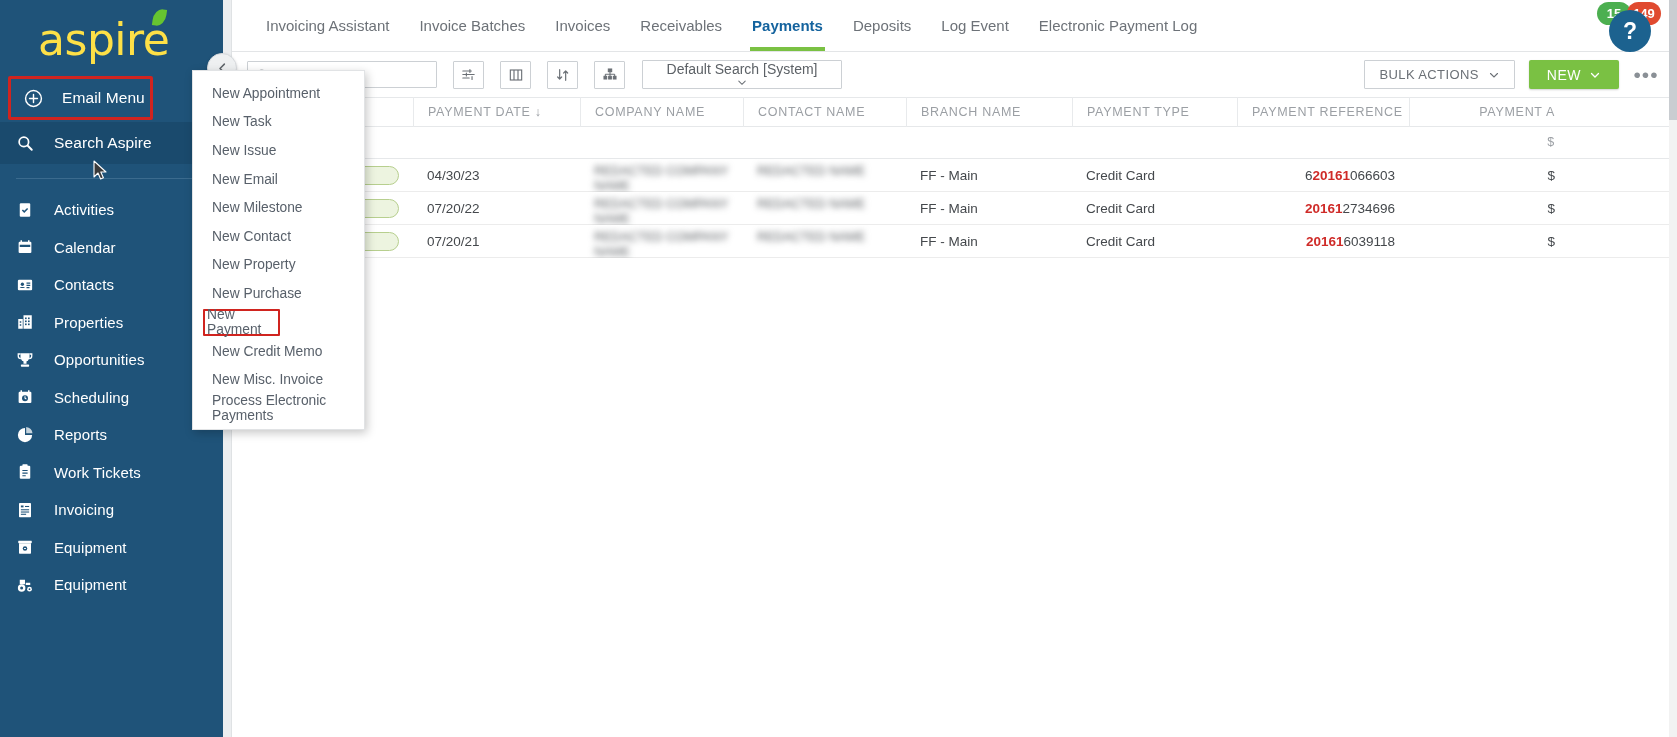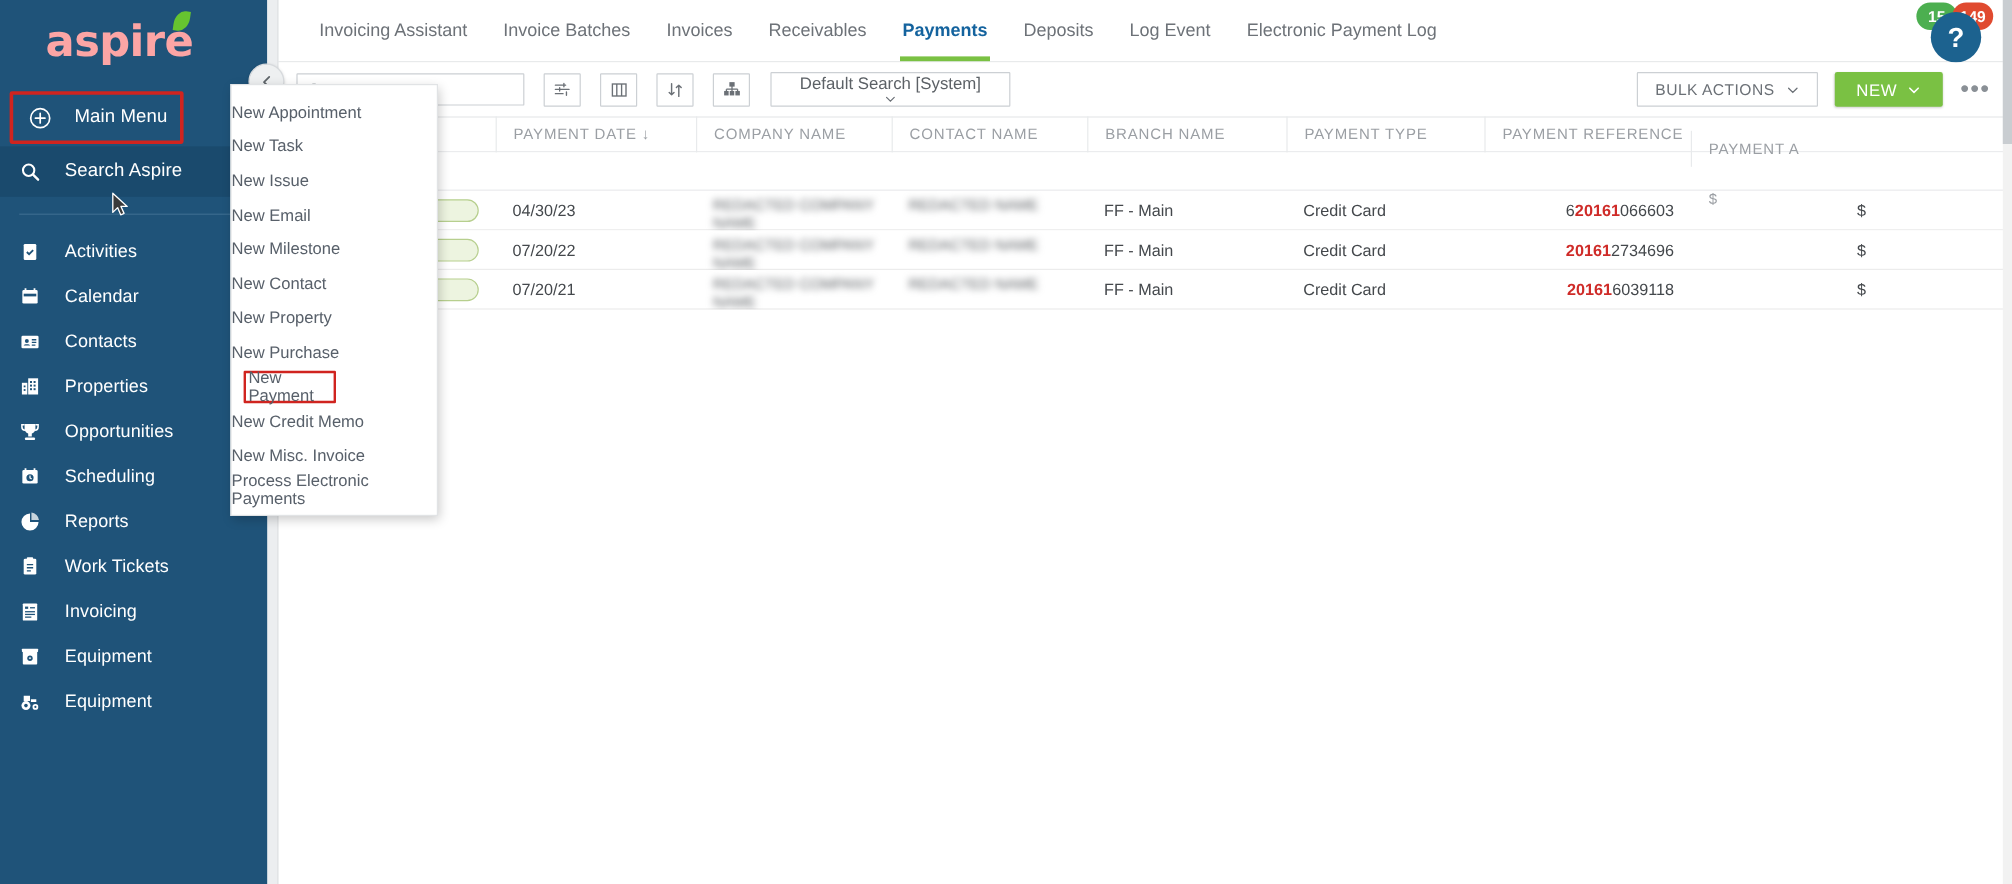--- a/index.html
+++ b/index.html
@@ -16,22 +16,22 @@
     width: 223px; height: 737px;
     background: #1f5379;
     flex: 0 0 223px;
     position: relative;
     color: #fff;
     overflow: hidden;
   }
   .brand { padding: 18px 0 0 38px; height: 72px; }
   .brand-wrap { position: relative; display: inline-block; }
   .brand-text {
-    font-size: 36px; font-weight: 700; letter-spacing: -0.5px;
-    color: #fca5a5; line-height: 1;
+    font-size: 44px; font-weight: 400; letter-spacing: -0.5px;
+    color: #fde047; line-height: 1;
     font-family: "DejaVu Sans", sans-serif;
   }
   .leaf {
     position: absolute; top: -9px; right: 3px;
     width: 13px; height: 17px;
     background: #66c430;
     border-radius: 70% 0 70% 0;
     transform: rotate(8deg);
   }
   .quick-menu-wrap { position: relative; margin: 6px 8px 0 8px; }
@@ -140,21 +140,21 @@
     display: flex; height: 30px; align-items: center;
     border-top: 1px solid #e6e8ea; border-bottom: 1px solid #e6e8ea;
     background: #fff;
   }
   .th {
     font-size: 12.5px; color: #9b9fa4; letter-spacing: .7px;
     padding: 0 14px; height: 30px; display: flex; align-items: center;
     border-left: 1px solid #e8eaec; white-space: nowrap; overflow: hidden;
   }
   .th:first-child { border-left: none; }
-  .th.right { justify-content: flex-start; margin-top: 24px; }
+  .th.right { justify-content: flex-end; }
   .filler-row { height: 32px; border-bottom: 1px solid #e6e8ea; background: #fff; display:flex; }
   .filler-row .th { border-left-color: transparent; }
   .trow {
     display: flex; height: 33px; align-items: center;
     border-bottom: 1px solid #ececec; background: #fff;
   }
   .td {
     font-size: 13.5px; color: #44484c; padding: 0 14px;
     height: 33px; display: flex; align-items: center;
     white-space: nowrap; overflow: hidden;
@@ -196,20 +196,21 @@
   .dropdown {
     position: absolute; left: 192px; top: 70px; width: 173px; z-index: 60;
     background: #ffffff; border: 1px solid #e1e3e5;
     box-shadow: 2px 3px 9px rgba(0,0,0,.22);
     padding: 8px 0 6px 0;
   }
   .dd-item {
     height: 28.6px; display: flex; align-items: center;
     font-size: 13.8px; color: #58606a; cursor: pointer;
     position: relative;
+    margin-left: 19px;
   }
   .dd-item.marked {
     border: 2.5px solid #d0241f; height: 27px; margin: 1px 78px 1px 10px;
     padding-left: 2px; border-radius: 1px; width: 77px;
   }
 
   
   .cursor { position: absolute; left: 93px; top: 160px; z-index: 90; }
 
   
@@ -238,21 +239,21 @@
     </div>
 
     <div class="quick-menu-wrap">
       <div class="side-row">
         <span class="ico">
           <svg width="19" height="19" viewBox="0 0 24 24">
               <circle cx="12" cy="12" r="10" fill="none" stroke="#fff" stroke-width="1.8"></circle>
               <path d="M12 7v10M7 12h10" stroke="#fff" stroke-width="1.8" stroke-linecap="round"></path>
             </svg>
         </span>
-        <span class="lbl">Main Menu</span>
+        <span class="lbl">Email Menu</span>
       </div>
       <div class="quick-menu-hl"></div>
     </div>
 
     <div class="side-row search-row">
       <span class="ico">
         <svg width="18" height="18" viewBox="0 0 24 24">
             <circle cx="10.5" cy="10.5" r="6.3" fill="none" stroke="#fff" stroke-width="2.3"></circle>
             <path d="M15.4 15.4L21 21" stroke="#fff" stroke-width="2.6" stroke-linecap="round"></path>
           </svg>

